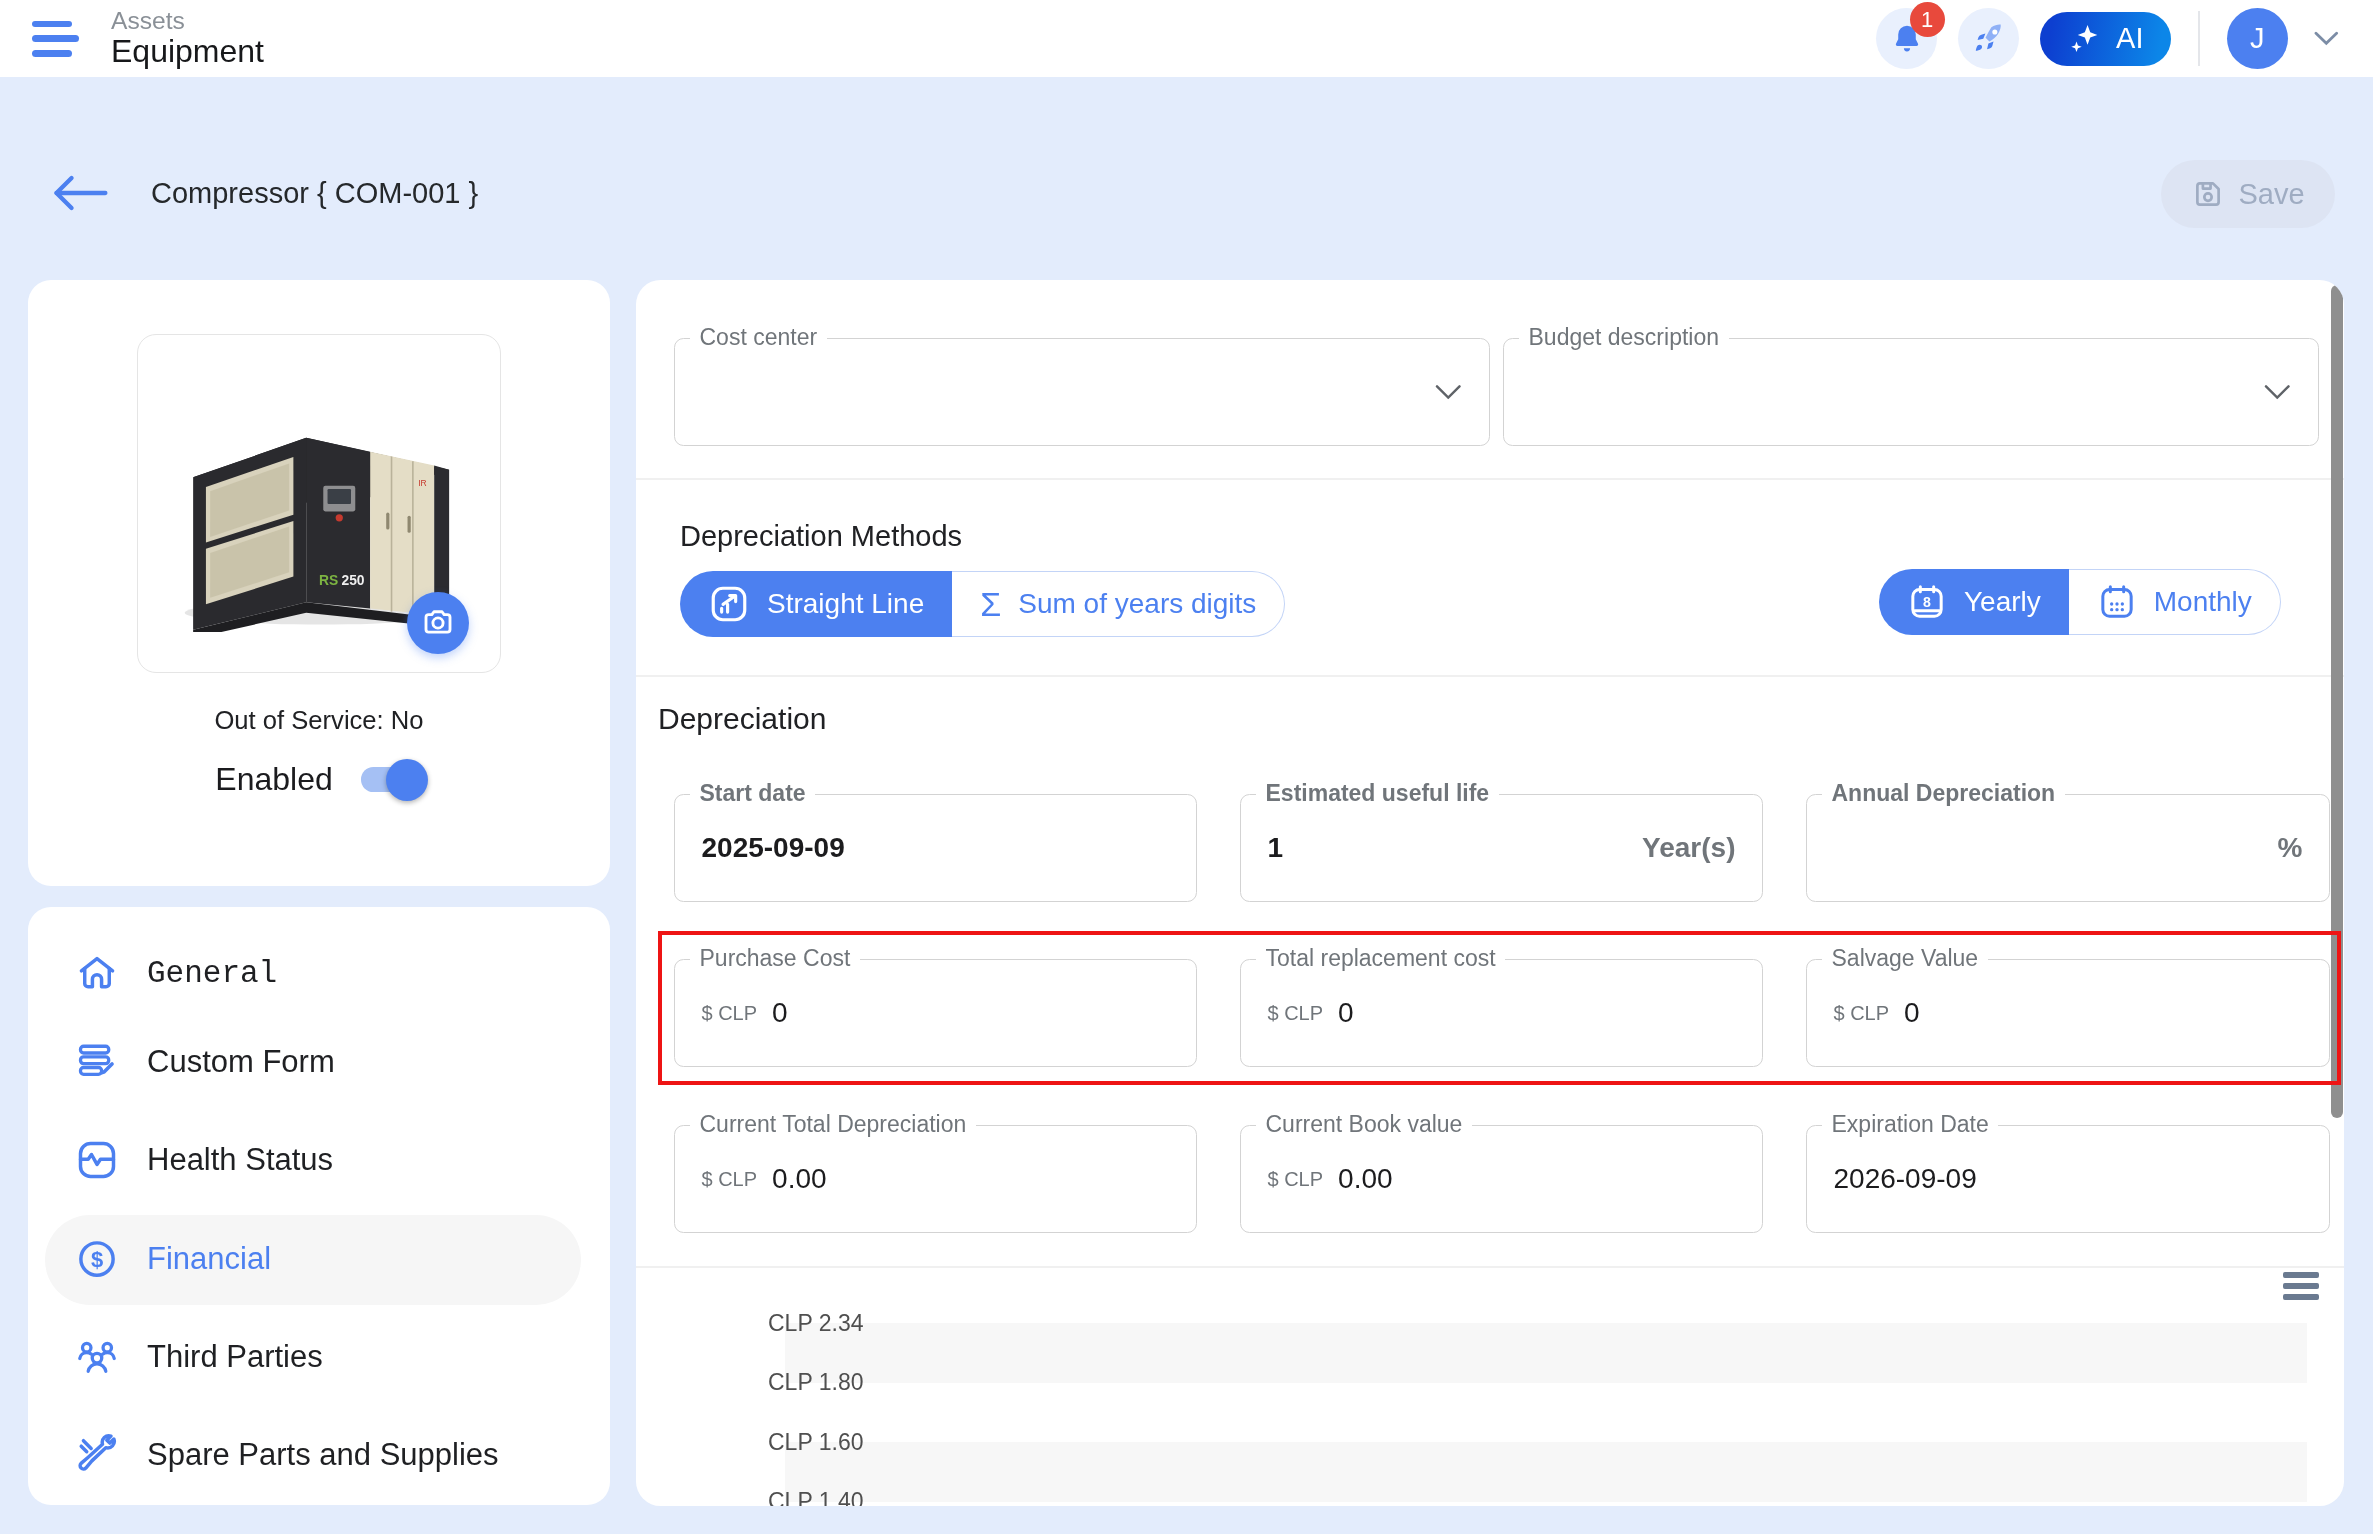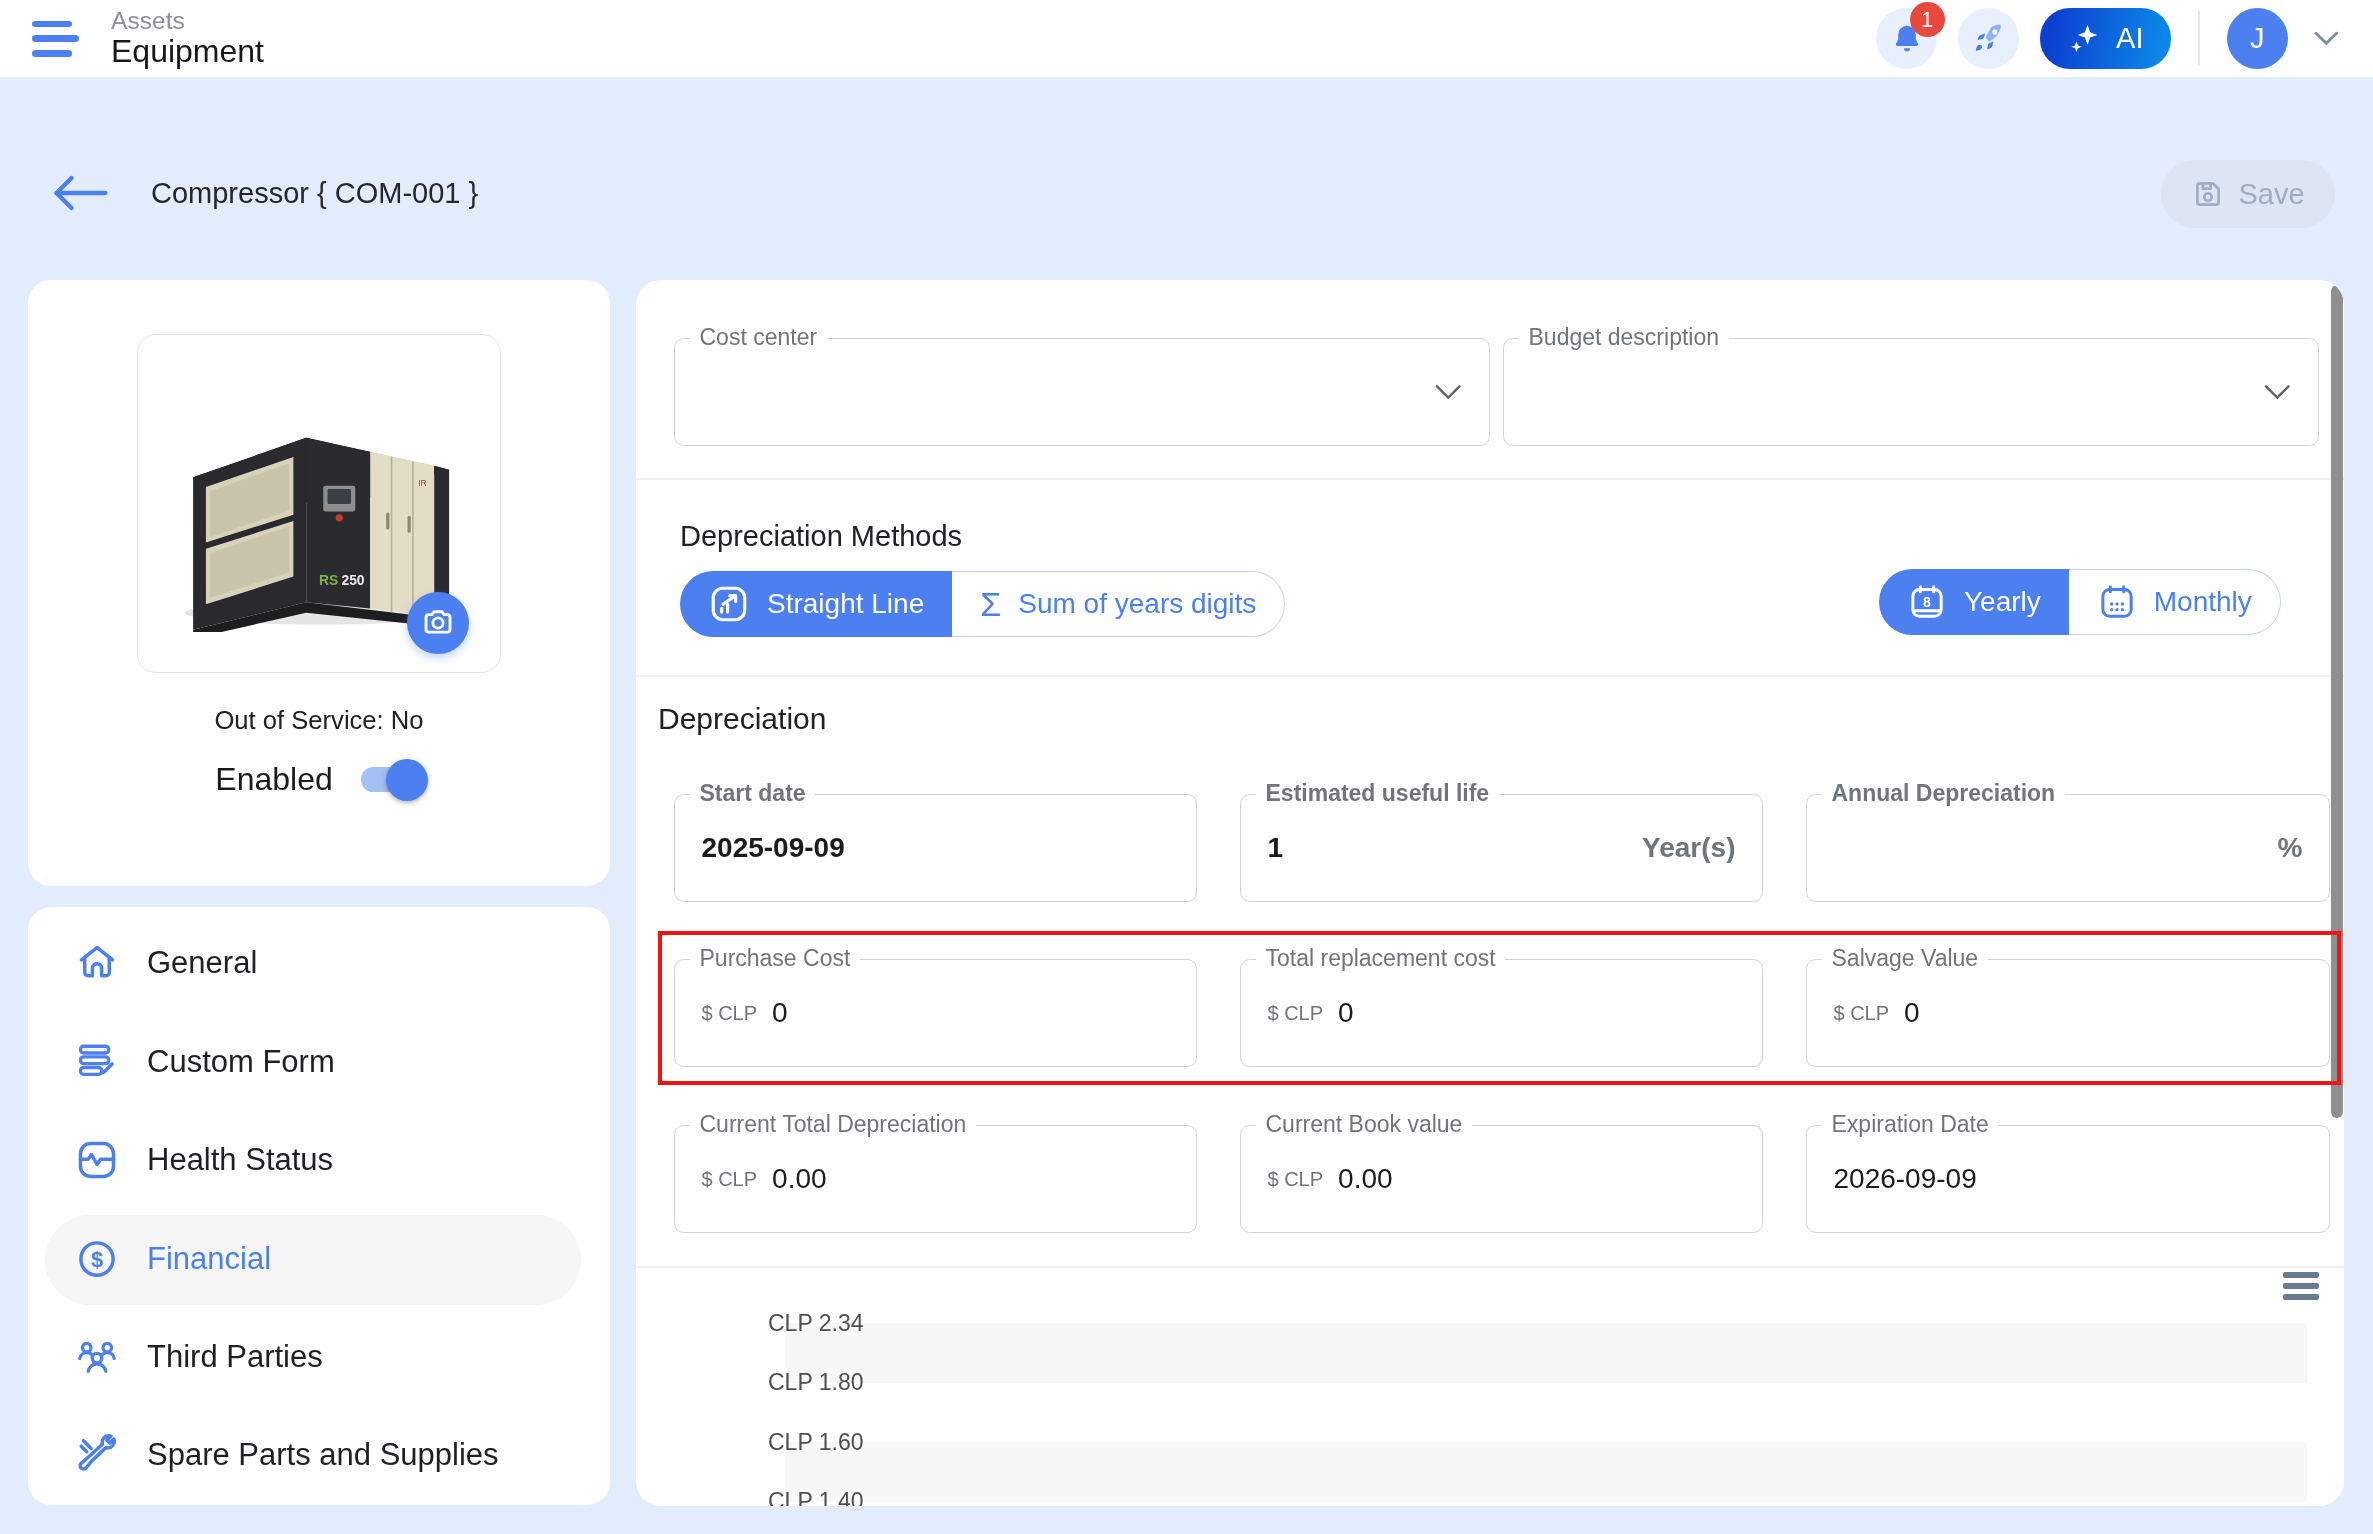--- a/index.html
+++ b/index.html
@@ -24,21 +24,21 @@
   .titleblock { margin-left:32px; line-height:1.12; }
   .titleblock .sub { font-size:24.6px; color:#8A9097; }
   .titleblock .main { font-size:32px; color:#17181A; font-weight:500; }
   .topbar-right { margin-left:auto; display:flex; align-items:center; gap:21px; }
   .iconbtn { position:relative; width:61px; height:61px; border-radius:50%; background:#E9F0FD; display:flex; align-items:center; justify-content:center; cursor:pointer; }
   .badge {
     position:absolute; top:-5.7px; right:-7.6px; min-width:35px; height:35px; border-radius:50%;
     background:#E8493C; color:#fff; font-size:22px; display:flex; align-items:center; justify-content:center;
   }
   .ai-btn {
-    height:61px; padding:12px 28px; border-radius:30px; display:flex; align-items:center; gap:14px;
+    height:54px; padding:12px 28px; border-radius:30px; display:flex; align-items:center; gap:14px;
     background:linear-gradient(100deg,#0D3FD0 10%,#0C86E8 90%); color:#fff; font-size:29px; font-weight:500; cursor:pointer;
   }
   .vdiv { width:1.9px; height:55px; background:#E4E6EA; margin:0 5.7px; }
   .avatar { width:61px; height:61px; border-radius:50%; background:#4C80F0; color:#fff; font-size:29px; display:flex; align-items:center; justify-content:center; cursor:pointer; }
   .avatar-chevron { margin-left:5.7px; cursor:pointer; display:flex; }
 
   
   .page { position:absolute; top:77px; left:0; width:2368px; height:1458px; background:#E3ECFC; }
 
   .backrow { position:absolute; left:49px; top:95px; display:flex; align-items:center; gap:40px; }
@@ -69,21 +69,21 @@
   .toggle .thumb {
     position:absolute; right:-5.7px; top:-8.5px; width:42px; height:42px; border-radius:50%;
     background:#4C80F0; box-shadow:0 1.9px 5.7px rgba(0,0,0,.3);
   }
 
   .card-nav { left:28px; top:830px; width:582px; height:598px; overflow:hidden; }
   .nav-item { position:absolute; left:47px; height:53px; display:flex; align-items:center; gap:28px; cursor:pointer; z-index:1; }
   .nav-item .lbl { font-size:31px; color:#1F2023; }
   .nav-item.active .lbl { color:#4C80F0; }
   .nav-pill { position:absolute; left:17px; top:308px; width:536px; height:90px; border-radius:45px; background:#F6F6F6; z-index:0; }
-  .ni-0{top:29px;} .ni-1{top:128px;} .ni-2{top:226px;} .ni-3{top:325px;} .ni-4{top:423px;} .ni-5{top:521px;}
+  .ni-0{top:40px;font-family:Liberation Mono, monospace;} .ni-1{top:128px;} .ni-2{top:226px;} .ni-3{top:325px;} .ni-4{top:423px;} .ni-5{top:521px;}
 
   
   .panel { position:absolute; left:636px; top:203px; width:1708px; height:1226px; background:#fff; border-radius:24.6px; overflow:hidden; }
   .scrollthumb { position:absolute; left:1695px; top:4.7px; width:12.3px; height:833px; background:#8F8F8F; border-radius:6.6px; cursor:pointer; }
 
   .hr { position:absolute; left:0; width:1708px; height:1.9px; background:#F0F0F0; }
   .hr1{ top:198px; } .hr2{ top:395px; } .hr3{ top:986px; }
 
   
   .ofield {

